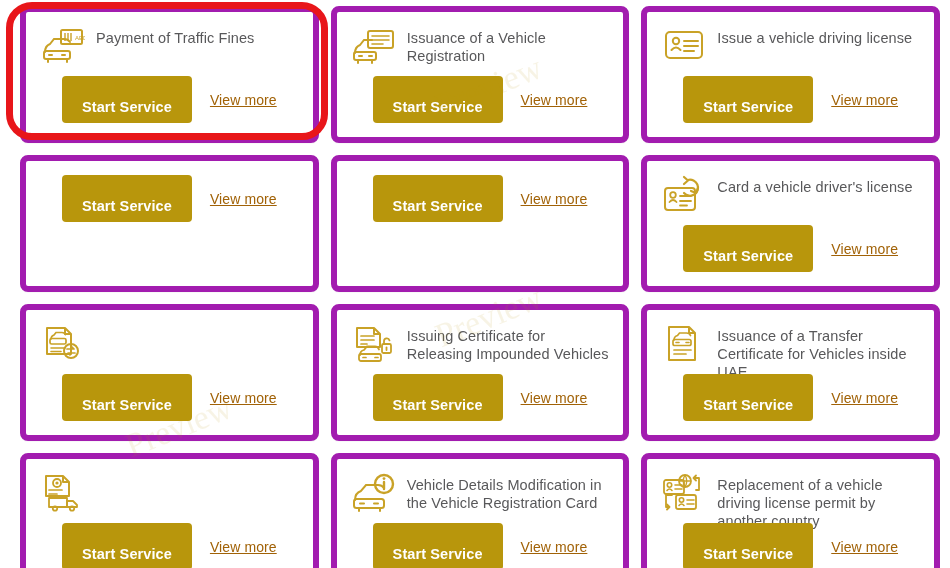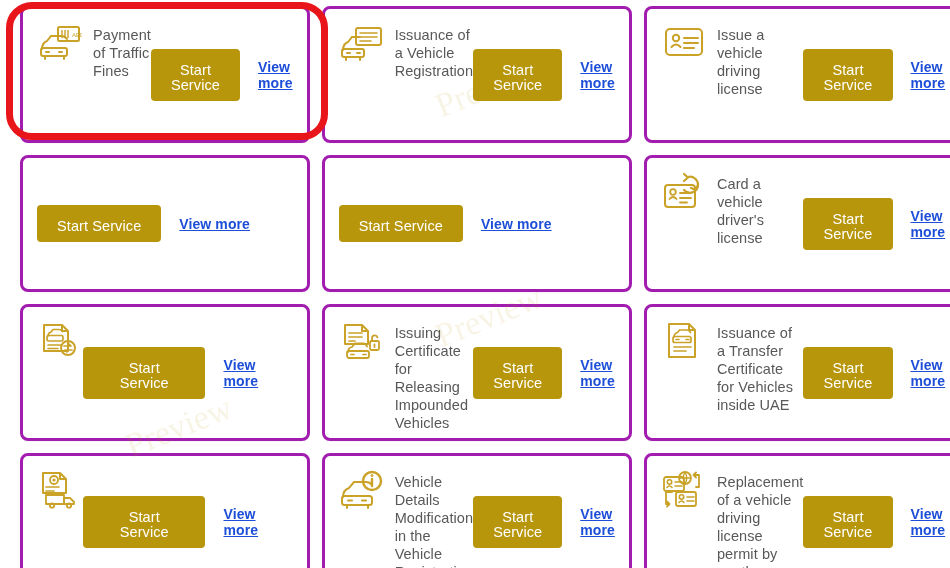--- a/index.html
+++ b/index.html
@@ -45,25 +45,25 @@
     grid-template-columns: repeat(3, 1fr);
     grid-auto-rows: 137px;
     column-gap: 12px;
     row-gap: 12px;
     padding: 6px 10px 6px 20px;
   }
 
   .card {
     position: relative;
     background: #ffffff;
-    border: 3px solid #a21caf;
+    border: 6px solid #a21caf;
     border-radius: 8px;
     padding: 14px 14px 12px 14px;
     display: flex;
-    flex-direction: row;
+    flex-direction: column;
     box-shadow: 0 1px 1px rgba(0,0,0,.03);
   }
 
   .card-head {
     display: flex;
     align-items: flex-start;
     gap: 10px;
     flex: 1 1 auto;
     min-height: 0;
   }
@@ -92,34 +92,34 @@
     align-items: center;
     justify-content: center;
     gap: 18px;
     padding-bottom: 2px;
   }
 
   .btn-start {
     background: #b8960c;
     color: #ffffff;
     font-size: 14.5px;
-    font-weight: normal;
+    font-weight: bold;
     border: none;
     border-radius: 4px;
-    padding: 14px 20px 8px 20px;
+    padding: 24px 20px 8px 20px;
     cursor: pointer;
     line-height: 15px;
     letter-spacing: .1px;
     font-family: "Liberation Sans", sans-serif;
   }
 
   .link-more {
-    color: #1d4ed8;
+    color: #a16207;
     font-size: 14px;
-    font-weight: bold;
+    font-weight: normal;
     text-decoration: underline;
     cursor: pointer;
     letter-spacing: .1px;
   }
 
   
   .highlight-ring {
     position: absolute;
     left: 6px;
     top: 2px;

